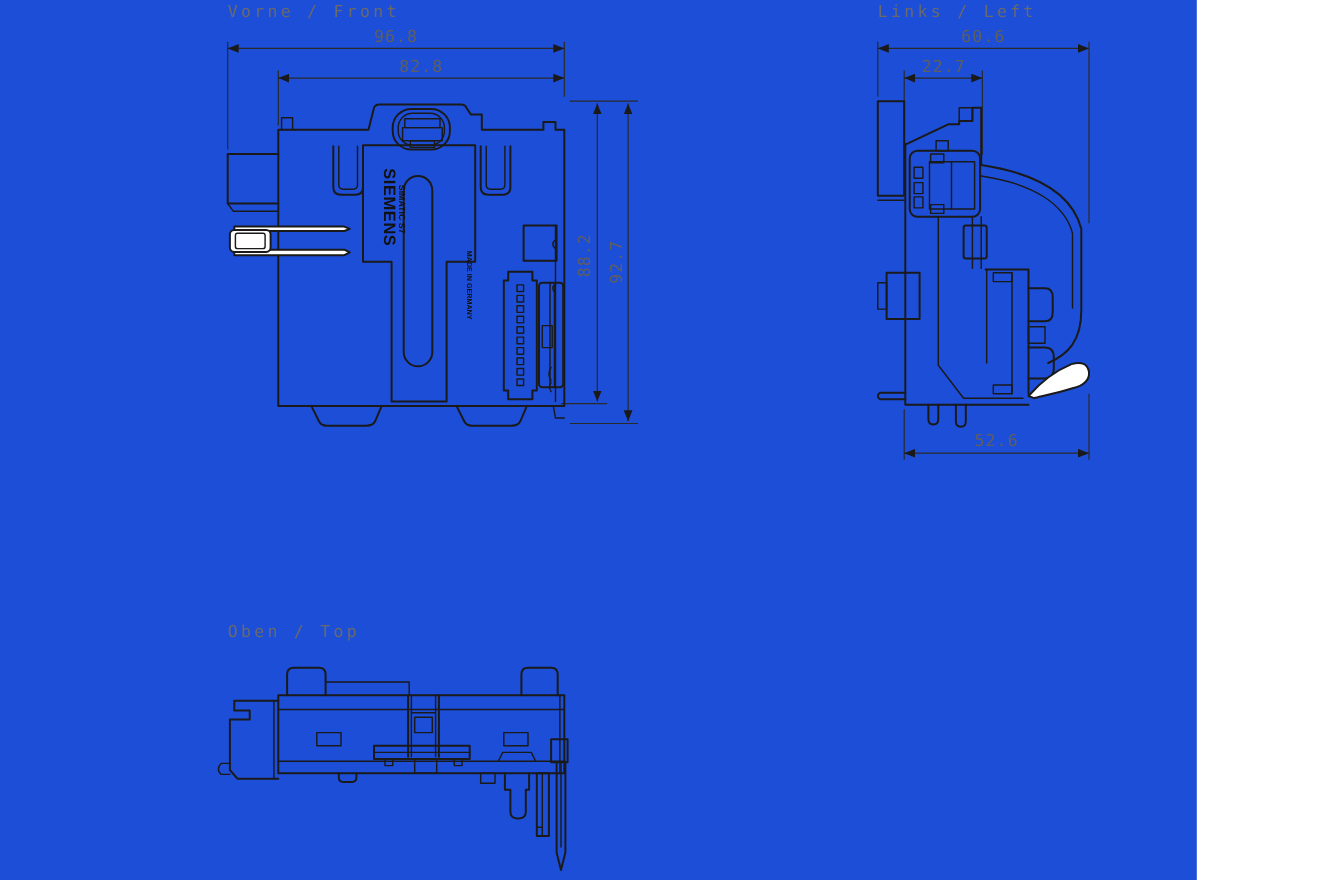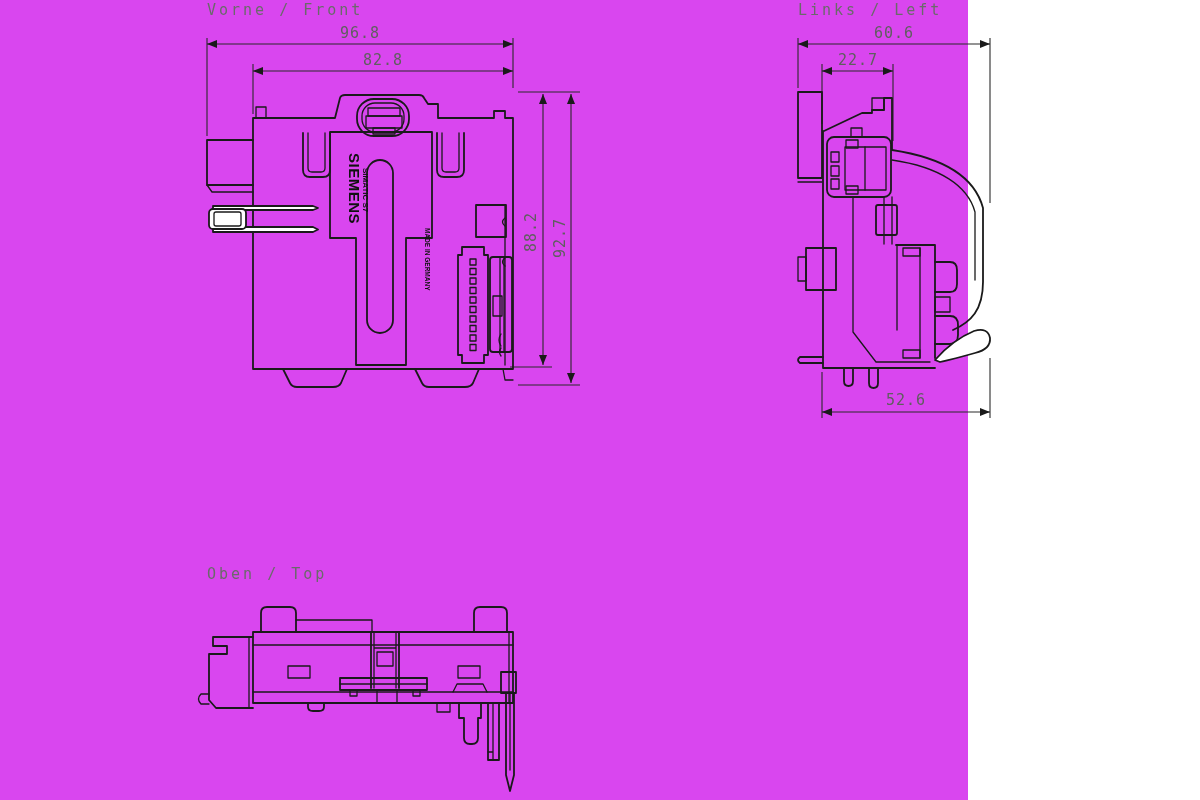--- a/index.html
+++ b/index.html
@@ -1,16 +1,16 @@
 <!DOCTYPE html>
 <html><head>
 <meta charset="utf-8">
 <style>
   html,body{margin:0;padding:0;background:#ffffff;width:1200px;height:800px;overflow:hidden;}
-  .canvas{position:relative;width:968px;height:800px;background:#d946ef;}
+  .canvas{position:relative;width:1088px;height:800px;background:#1d4ed8;}
   svg{display:block;}
   svg text{font-family:"DejaVu Sans Mono","Liberation Mono",monospace;}
   .view-title{fill:#6a6a6a;font-size:15px;letter-spacing:3px;}
   .dim-text{fill:#5f5f5f;font-size:15px;letter-spacing:1px;}
   .marking-brand{fill:#111;font-size:15px;font-weight:bold;font-family:"Liberation Sans","DejaVu Sans",sans-serif;letter-spacing:.5px;}
   .marking-product{fill:#111;font-size:8px;font-weight:bold;font-family:"Liberation Sans","DejaVu Sans",sans-serif;}
   .marking-origin{fill:#111;font-size:6.5px;font-weight:bold;font-family:"Liberation Sans","DejaVu Sans",sans-serif;}
   .part{fill:none;stroke:#1a1a1a;stroke-width:1.8;stroke-linejoin:round;stroke-linecap:round;}
   .part-thin{fill:none;stroke:#1a1a1a;stroke-width:1.3;stroke-linejoin:round;stroke-linecap:round;}
   .part-white{fill:#ffffff;stroke:#1a1a1a;stroke-width:1.8;stroke-linejoin:round;}

